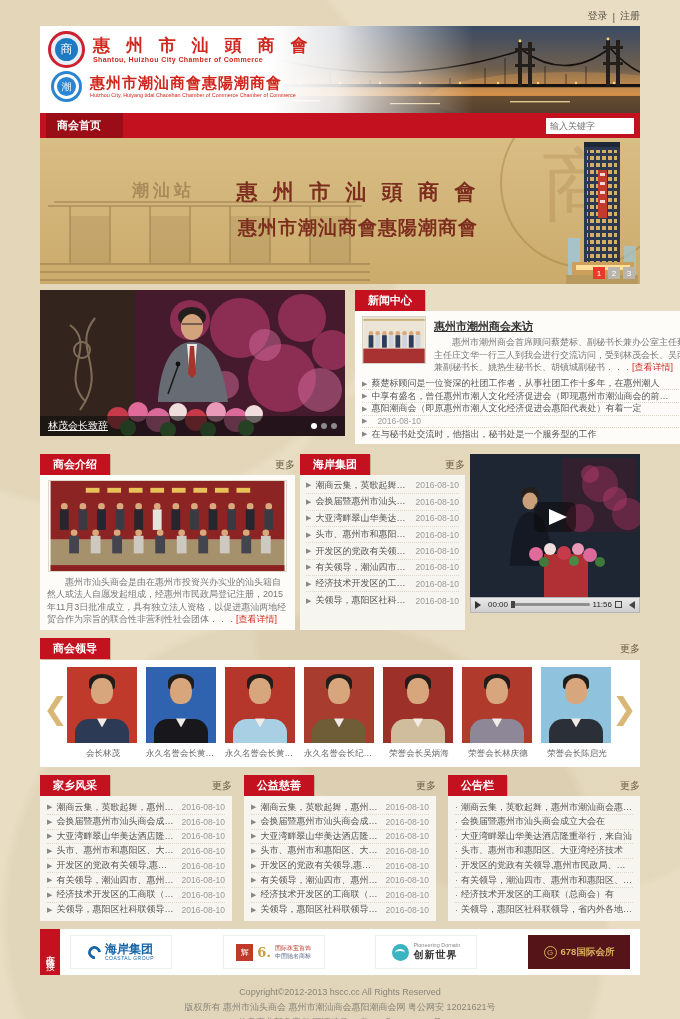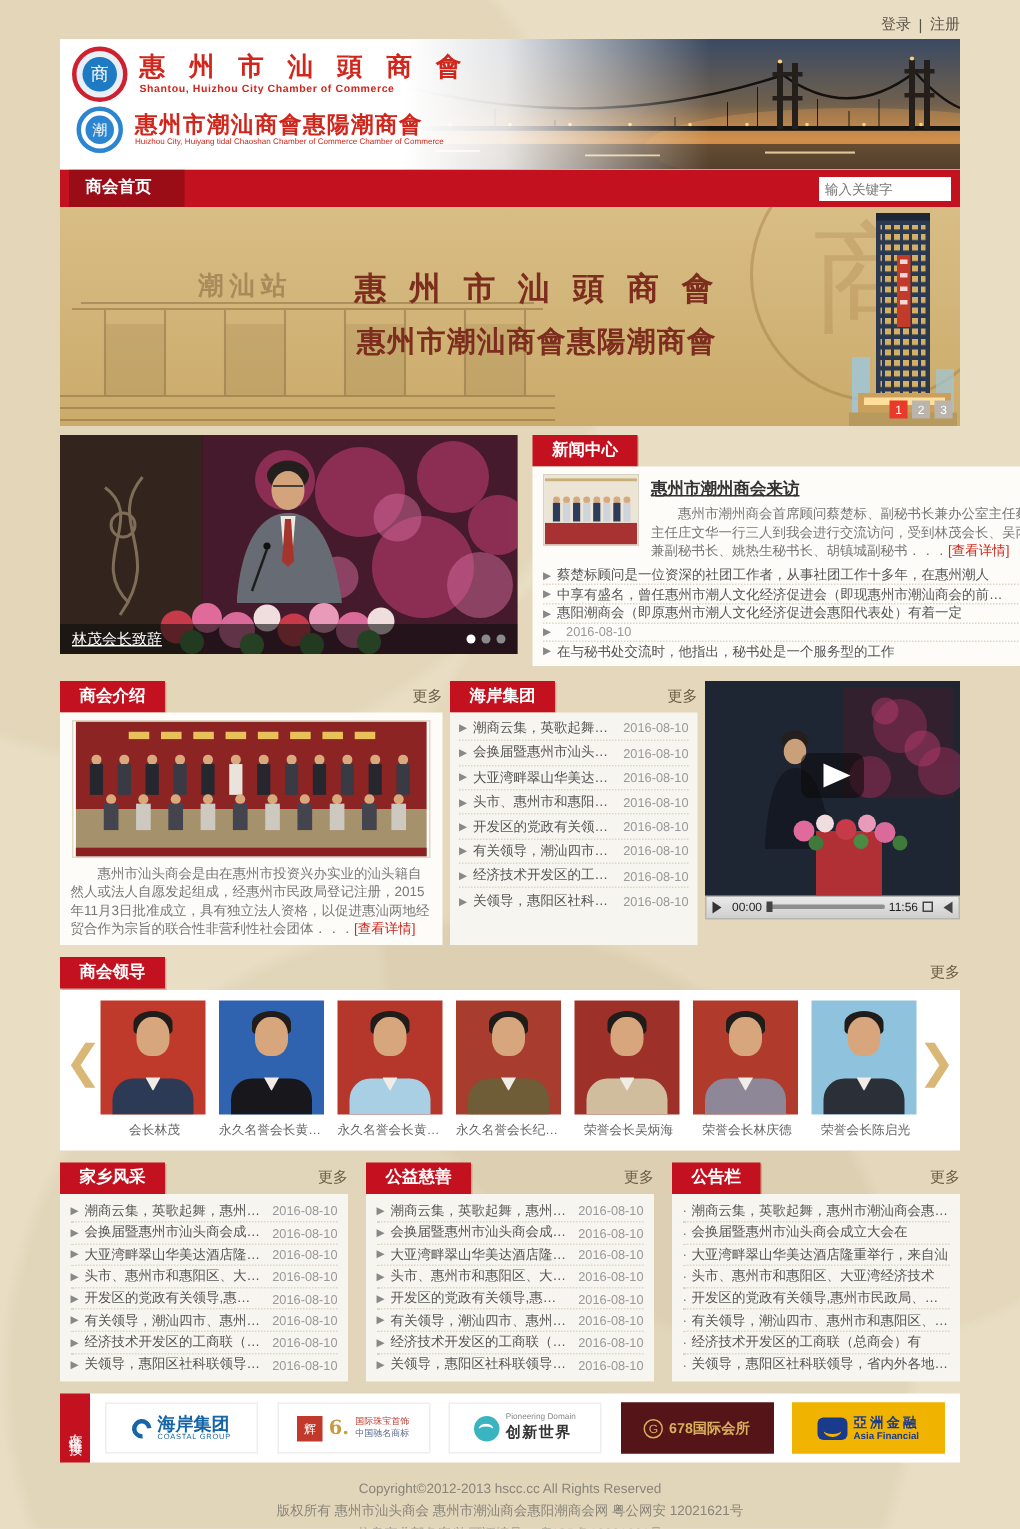--- a/index.html
+++ b/index.html
@@ -903,27 +903,20 @@
         <span class="p-circle"></span>
         <span>
           <div class="pd-t">Pioneering Domain</div>
           <div class="pd-s">创新世界</div>
         </span>
       </div>
       <div class="logo-box club-box">
         <span class="club-ic">G</span>
         <span class="club-t">678国际会所</span>
       </div>
-      <div class="logo-box asia-box">
-        <span class="asia-ic"></span>
-        <span>
-          <div class="asia-t">亞洲金融</div>
-          <div class="asia-s">Asia Financial</div>
-        </span>
-      </div>
     </div>
   </div>
 
   <div class="footer">
     <div>Copyright©2012-2013 hscc.cc All Rights Reserved</div>
     <div>版权所有 惠州市汕头商会 惠州市潮汕商会惠阳潮商会网 粤公网安 12021621号</div>
     <div>信息产业部备案/许可证编号： 粤ICP备12021621号</div>
 
   </div>
 

